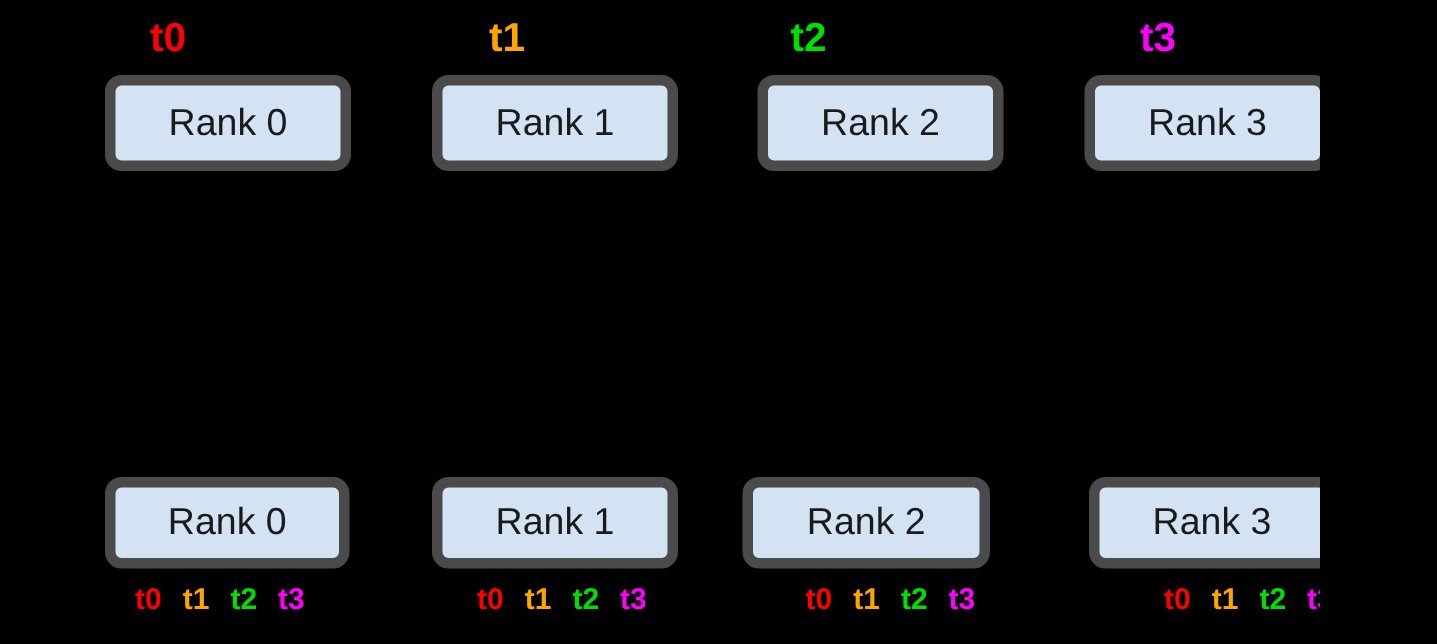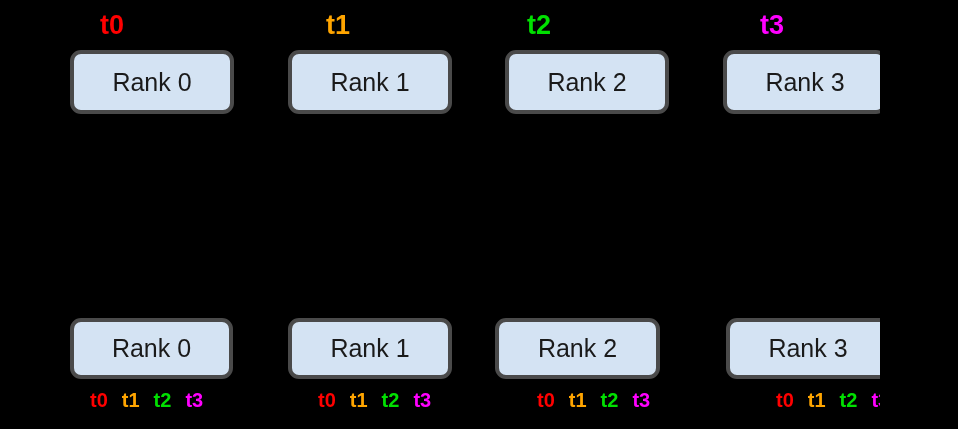--- a/index.html
+++ b/index.html
@@ -15,21 +15,21 @@
     position: relative;
     width: 880px;
     height: 429px;
     background: #000000;
     overflow: hidden;
   }
   .rank-box {
     position: absolute;
     box-sizing: border-box;
     background: #d4e3f3;
-    border: 4px solid #a16207;
+    border: 7px solid #a16207;
     border-radius: 11px;
     display: flex;
     align-items: center;
     justify-content: center;
     color: #1a1a1a;
     font-size: 25px;
     font-family: "Liberation Sans", sans-serif;
     font-weight: 400;
     letter-spacing: 0px;
     user-select: none;

